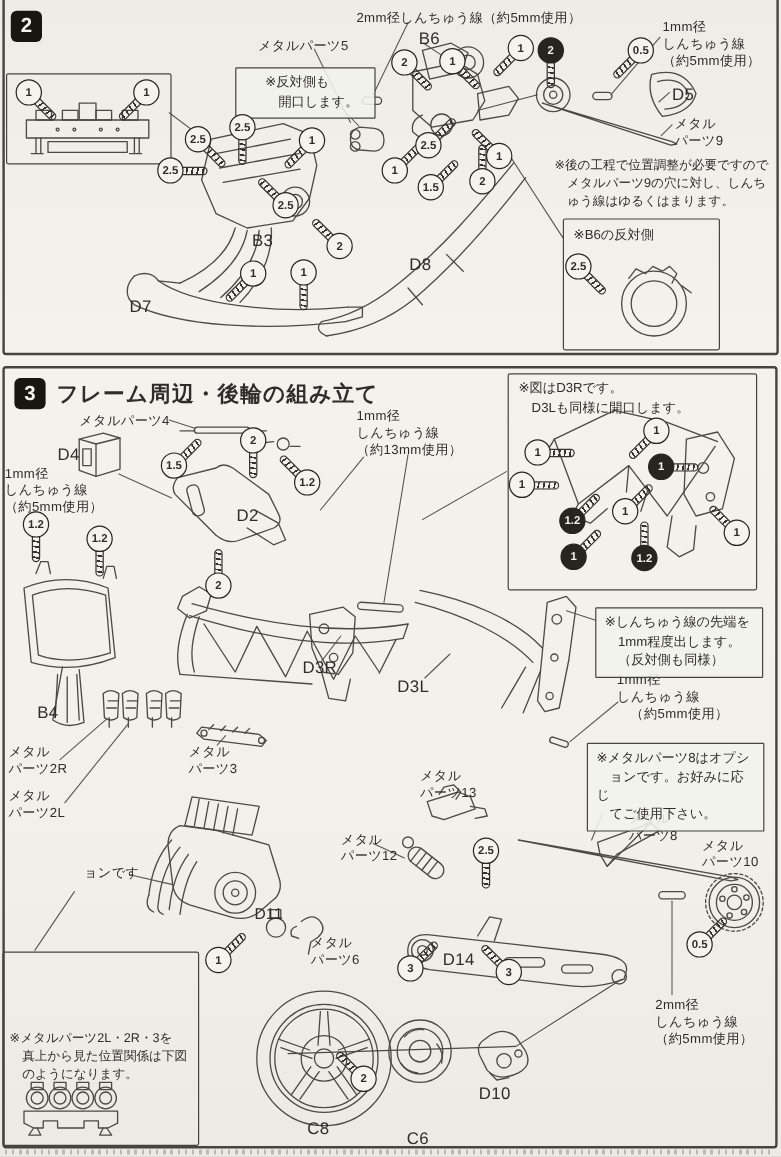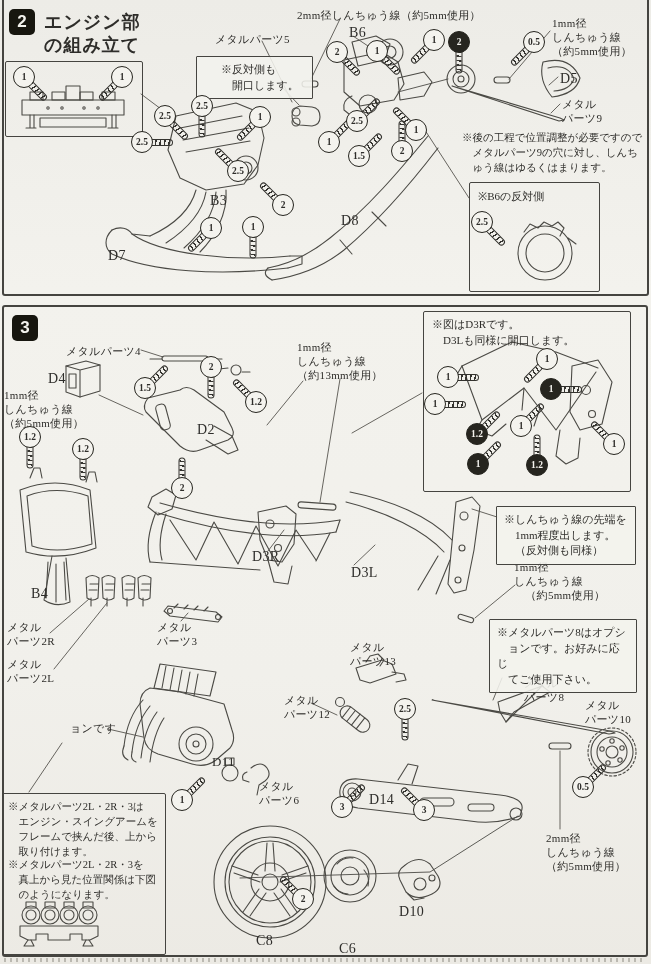--- a/index.html
+++ b/index.html
@@ -5,21 +5,21 @@
   html,body{margin:0;padding:0;background:#c8c7c1;font-family:"Liberation Sans","DejaVu Sans",sans-serif;}
   .paper{position:relative;width:651px;height:964px;overflow:hidden;color:#2e2d2a;
          background:linear-gradient(180deg,#edece7 0%,#f3f2ed 30%,#f1f0eb 70%,#eceae4 100%);}
   .sec{position:absolute;border:2px solid #454440;border-radius:3px;z-index:5;}
   .sec2{left:2px;top:-8px;width:643px;height:300px;}
   .sec3{left:2px;top:305px;width:642px;height:648px;}
   .hdr{position:absolute;display:flex;gap:9px;align-items:flex-start;z-index:35;}
   .badge{width:26px;height:26px;background:#17160f;color:#f4f3ee;border-radius:5px;flex:0 0 auto;
          display:flex;align-items:center;justify-content:center;font-weight:bold;font-size:17px;}
   .title{font-weight:bold;font-size:18px;line-height:1.3;white-space:pre-line;letter-spacing:1px;padding-top:2px;}
-  #overlay{position:absolute;left:0;top:0;width:651px;height:964px;z-index:15;font-family:Liberation Serif, serif;}
+  #overlay{position:absolute;left:0;top:0;width:651px;height:964px;z-index:15;}
   #art{position:absolute;left:0;top:0;z-index:10;}
   .lbl{position:absolute;font-size:11px;line-height:1.28;white-space:pre-line;letter-spacing:.3px;z-index:30;}
   .note{position:absolute;font-size:11px;line-height:1.42;white-space:pre-line;z-index:32;}
   .note.boxed{border:1.4px solid #454440;padding:5px 7px;background:rgba(243,242,237,.88);border-radius:1px;}
   .ibox{position:absolute;border:1.5px solid #454440;border-radius:2px;z-index:20;}
   .marker{position:absolute;z-index:40;width:0;height:0;}
   .shaft{position:absolute;display:block;width:23px;height:7px;top:-3.5px;left:0;transform-origin:0 50%;
          background:repeating-linear-gradient(100deg,#34332f 0 1.4px,rgba(0,0,0,0) 1.4px 4.4px);
          border:1.2px solid #34332f;border-radius:1px 4px 4px 1px;box-sizing:border-box;}
   .disc{position:absolute;left:-11px;top:-11px;width:22px;height:22px;border-radius:50%;border:1.9px solid #26251f;
@@ -32,25 +32,24 @@
 </head>
 <body>
 
 <div class="paper">
 
   <div class="sec sec2"></div>
   <div class="sec sec3"></div>
 
   <div class="hdr" style="left:9px;top:9px;max-width:190px;">
     <span class="badge">2</span>
-    <span class="title">エンジン部
-の組み立て</span>
   </div>
   <div class="hdr" style="left:12px;top:315px;">
     <span class="badge">3</span>
+    <span class="title">フレーム周辺・後輪の組み立て</span>
   </div>
 
   <svg id="art" width="651" height="964" viewBox="0 0 651 964">
     <g stroke="#4b4a45" fill="none" stroke-width="1.1" stroke-linecap="round" stroke-linejoin="round">
 
       <g>
         <rect x="22" y="100" width="102" height="15"></rect>
         <rect x="40" y="118" width="66" height="9"></rect>
         <rect x="30" y="92" width="13" height="8"></rect>
           <rect x="52" y="92" width="13" height="8"></rect>
@@ -469,21 +468,21 @@
       <div class="lbl" style="left: 66px; top: 344px;">メタルパーツ4</div>
       <div class="lbl" style="left: 48px; top: 370px; font-size: 14px;">D4</div>
       <div class="lbl" style="left: 4px; top: 388px;">1mm径
 しんちゅう線
 （約5mm使用）</div>
       <div class="lbl" style="left: 297px; top: 340px;">1mm径
 しんちゅう線
 （約13mm使用）</div>
       <div class="lbl" style="left: 197px; top: 421px; font-size: 14px;">D2</div>
       <div class="lbl" style="left: 252px; top: 548px; font-size: 14px;">D3R</div>
-      <div class="lbl" style="left: 331px; top: 564px; font-size: 14px; margin-left: 20px;">D3L</div>
+      <div class="lbl" style="left: 331px; top: 564px; font-size: 14px;">D3L</div>
       <div class="lbl" style="left: 31px; top: 585px; font-size: 14px;">B4</div>
       <div class="lbl" style="left: 7px; top: 620px;">メタル
 パーツ2R</div>
       <div class="lbl" style="left: 7px; top: 657px;">メタル
 パーツ2L</div>
       <div class="lbl" style="left: 157px; top: 620px;">メタル
 パーツ3</div>
       <div class="lbl" style="left: 70px; top: 721px;">ョンです</div>
       <div class="lbl" style="left: 350px; top: 640px;">メタル
 パーツ13</div>
@@ -507,24 +506,20 @@
       <div class="lbl" style="left: 256px; top: 932px; font-size: 14px;">C8</div>
       <div class="lbl" style="left: 399px; top: 903px; font-size: 14px;">D10</div>
       <div class="note" style="left: 432px; top: 317px; width: 190px;">※図はD3Rです。
 　D3Lも同様に開口します。</div>
       <div class="note boxed" style="left: 496px; top: 506px; width: 124px;">※しんちゅう線の先端を
 　1mm程度出します。
 　（反対側も同様）</div>
       <div class="note boxed" style="left: 489px; top: 619px; width: 132px;">※メタルパーツ8はオプシ
 　ョンです。お好みに応じ
 　てご使用下さい。</div>
-      <div class="note" style="left: 8px; top: 800px; width: 152px; font-size: 10.5px;">※メタルパーツ2L・2R・3は
-　エンジン・スイングアームを
-　フレームで挟んだ後、上から
-　取り付けます。</div>
       <div class="note" style="left: 8px; top: 858px; width: 152px; font-size: 10.5px;">※メタルパーツ2L・2R・3を
 　真上から見た位置関係は下図
 　のようになります。</div>
       <div class="marker" style="left: 145px; top: 388px;">
         <i class="shaft" style="transform: rotate(315deg) translateX(8px);"></i>
         <b class="disc">1.5</b>
       </div>
       <div class="marker" style="left: 211px; top: 367px;">
         <i class="shaft" style="transform: rotate(90deg) translateX(8px);"></i>
         <b class="disc">2</b>

